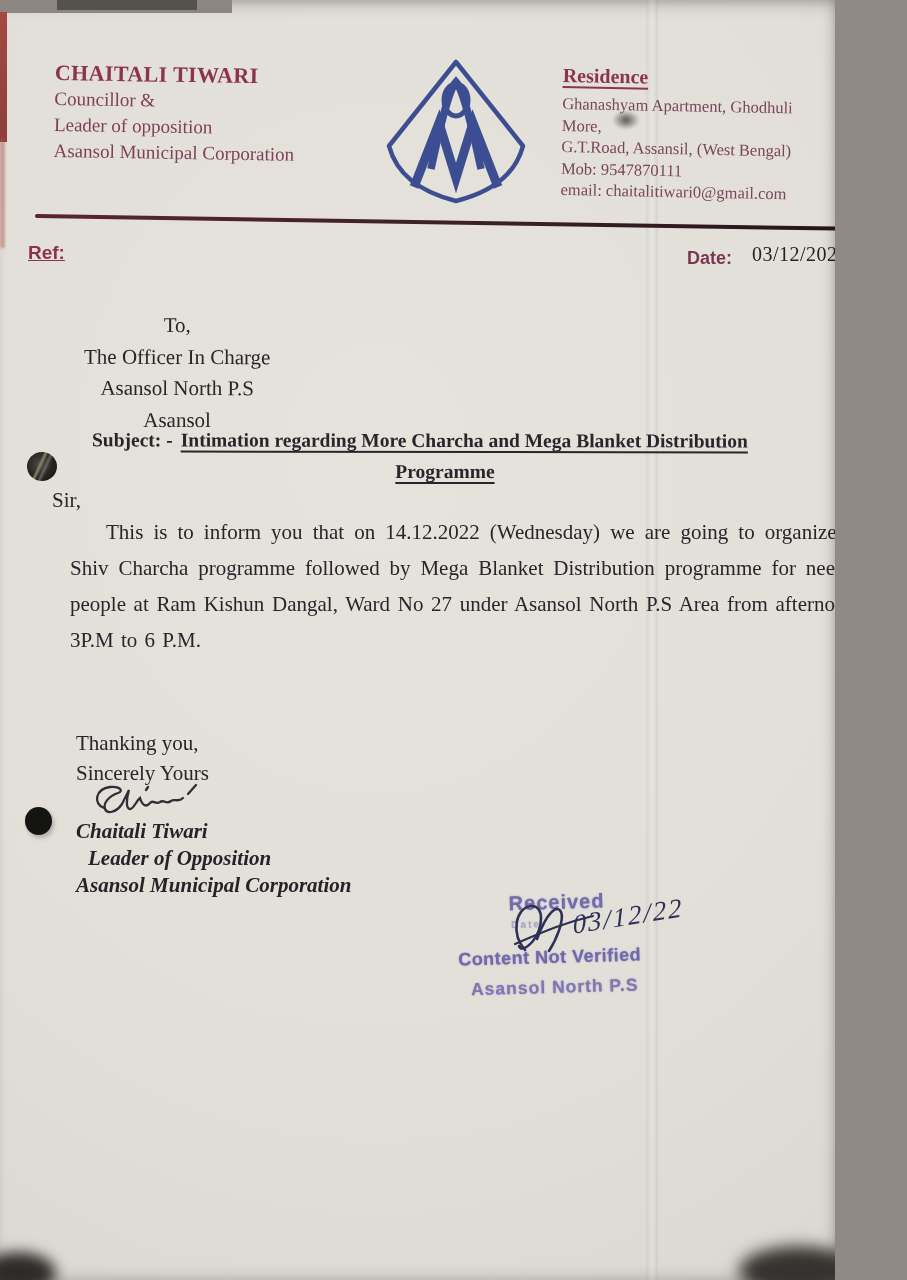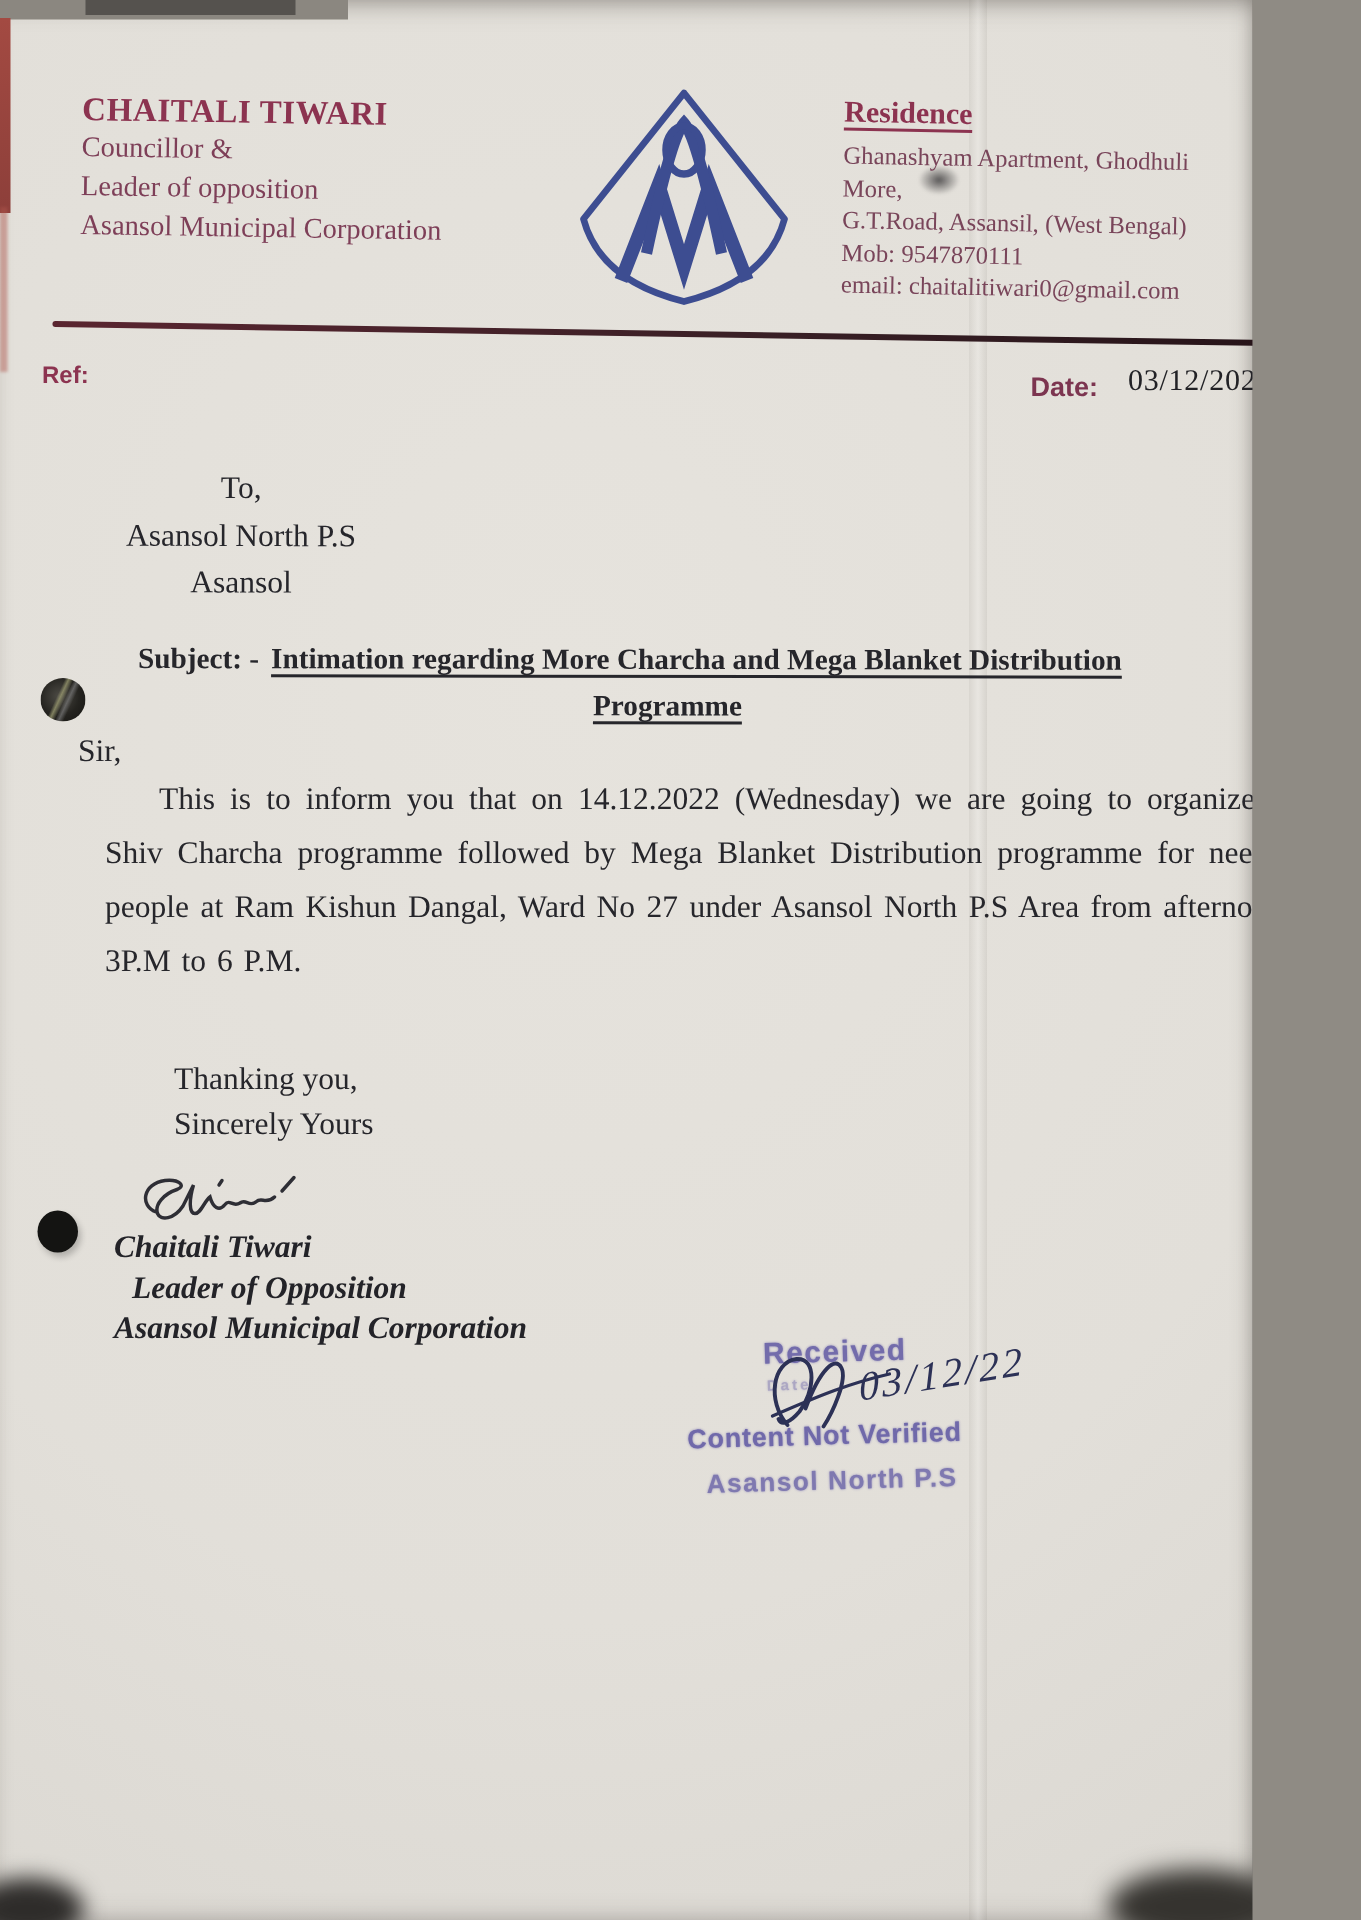--- a/index.html
+++ b/index.html
@@ -32,37 +32,37 @@
   .lh-name{font-size:22px;font-weight:bold;letter-spacing:.4px;color:#8c3350;}
   .lh-role{font-size:19px;line-height:26px;}
   .logo{left:380px;top:56px;}
   .lh-right{left:563px;top:64px;color:#7c4156;transform:rotate(1.1deg);transform-origin:left top;}
   .res-head{font-size:20px;font-weight:bold;color:#8c3350;text-decoration:underline;
     text-underline-offset:4px;text-decoration-thickness:2px;margin-bottom:6px;}
   .res-line{font-size:16.5px;line-height:21.5px;color:#79455a;}
   .rule{left:35px;top:214px;width:838px;height:4px;
     background:linear-gradient(to right,#5a2530,#3a2026 55%,#251318);
     transform:rotate(.9deg);transform-origin:left top;border-radius:2px;}
-  .ref{left:28px;top:242px;font-family:"Liberation Sans",sans-serif;font-size:16px;font-weight:bold;color:#8c3350;}
+  .ref{left:28px;top:242px;font-family:"Liberation Sans",sans-serif;font-size:19px;font-weight:bold;color:#8c3350;text-decoration:underline;}
   .datelbl{left:687px;top:248px;font-family:"Liberation Sans",sans-serif;font-size:18px;font-weight:bold;color:#7c3550;}
   .dateval{left:752px;top:243px;font-size:20px;color:#222226;letter-spacing:.5px;}
   
   .ink{color:#26262b;}
   .recipient{left:84px;top:310px;font-size:21px;line-height:31.5px;transform:rotate(.15deg);}
   .recipient span{display:block;text-align:center;}
   .subject{left:92px;top:430px;width:746px;font-size:19.5px;font-weight:bold;transform:rotate(.1deg);}
   .subject .first{white-space:nowrap;}
   .subject .label{margin-right:8px;text-align:center;}
   .u{text-decoration:underline;text-decoration-thickness:2px;text-underline-offset:4px;}
   .subject .second{text-align:center;margin-top:9px;margin-left:-40px;}
   .sir{left:52px;top:488px;font-size:21px;}
   .para1{left:70px;top:514px;width:786px;font-size:21px;line-height:36px;
     text-align:justify;text-indent:36px;word-spacing:2px;}
   .para2{left:70px;top:663px;font-size:21px;text-indent:40px;}
-  .closing{left:76px;top:704px;font-size:21px;line-height:30px;margin-left:40px;}
+  .closing{left:76px;top:728px;font-size:21px;line-height:30px;}
   .closing span{display:block;}
   .sig-scrawl{left:90px;top:781px;}
   .sig-block{left:76px;top:818px;font-size:21px;font-weight:bold;font-style:italic;line-height:27px;color:#232328;}
   .sig-block .t1{margin-left:12px;}
   .sig-block .t2{margin-left:0px;}
   .sig-block span{display:block;}
   
   .stamp{left:452px;top:890px;width:270px;height:120px;transform:rotate(-1.6deg);
     font-family:"Liberation Sans",sans-serif;font-weight:bold;color:#6a63a8;
     text-shadow:0 0 1.6px rgba(106,99,168,.85);}
@@ -116,20 +116,21 @@
   </div>
 
   <div class="abs rule"></div>
 
   <div class="abs ref">Ref:</div>
   <div class="abs datelbl">Date:</div>
   <div class="abs dateval">03/12/2022</div>
 
   <div class="abs recipient ink">
     <span>To,</span>
+    <span>The Officer In Charge</span>
     <span>Asansol North P.S</span>
     <span>Asansol</span>
   </div>
 
   <div class="abs subject ink">
     <div class="first">
       <span class="label">Subject: -</span><span class="u">Intimation regarding More Charcha and Mega Blanket Distribution</span>
     </div>
     <div class="second"><span class="u">Programme</span></div>
   </div>

